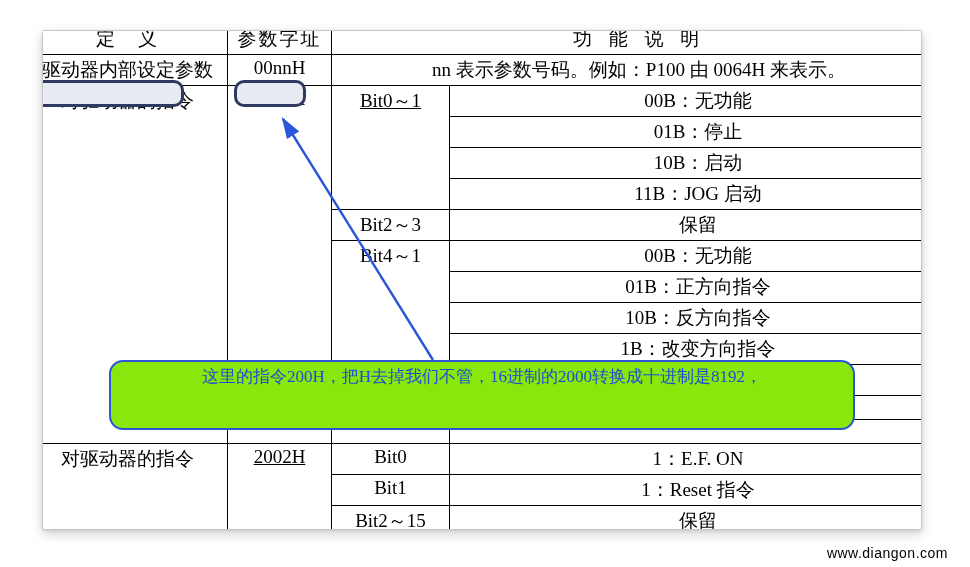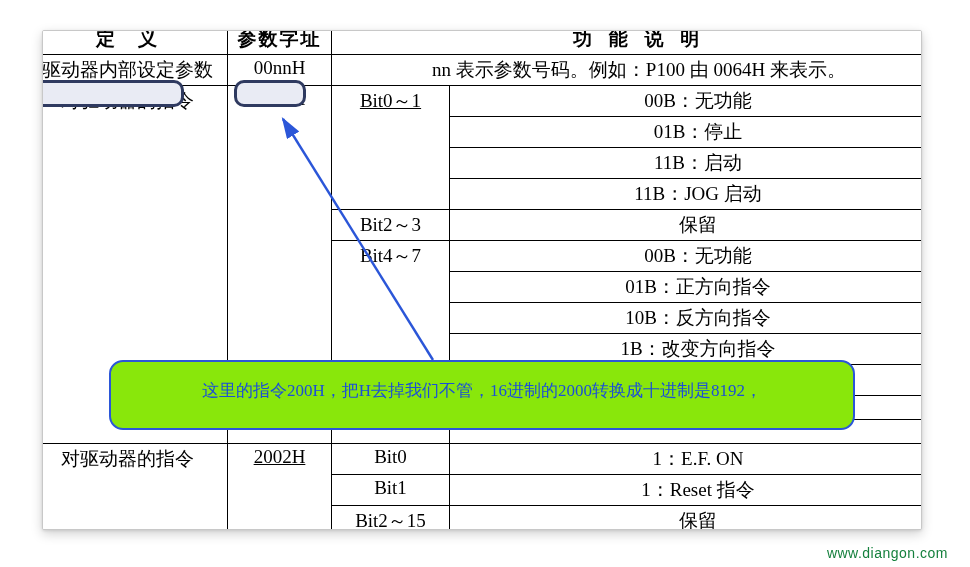--- a/index.html
+++ b/index.html
@@ -37,21 +37,21 @@
     td, th {
       border: 1px solid #000;
       padding: 2px 6px;
       font-size: 19px;
       font-family: "SimSun", serif;
       text-align: center;
       vertical-align: top;
       height: 28px;
     }
     th {
-      font-weight: bold;
+      font-weight: normal;
       text-align: center;
       letter-spacing: 2px;
     }
     th.func-head { letter-spacing: 6px; }
     .col-def { width: 200px; }
     .col-addr { width: 104px; }
     .col-bit { width: 118px; }
     .col-desc { width: auto; }
     .pill1 {
       position: absolute;
@@ -66,38 +66,38 @@
     .pill-addr { left: 207px; top: 57px; width: 72px; }
     .callout {
       position: absolute;
       left: 66px;
       top: 329px;
       width: 746px;
       height: 70px;
       background: #89e70b;
       border: 2px solid #2b56d8;
       border-radius: 14px;
-      padding: 18px 12px 6px 12px;
+      padding: 4px 12px 6px 12px;
       font-size: 17px;
       color: #1a4fd8;
       font-family: "SimSun", serif;
       line-height: 1.25;
       text-align: center;
     }
     .arrow-svg {
       position: absolute;
       left: 0; top: 0;
       pointer-events: none;
     }
     .watermark {
       position: absolute;
       right: 22px;
       bottom: 6px;
       font-size: 14px;
-      color: #15803d;
+      color: #000000;
       font-family: Arial, sans-serif;
       letter-spacing: 0.5px;
     }
   </style>
 </head>
 <body>
 
 <div class="card">
   <div class="table-wrap">
     <table>
@@ -123,33 +123,33 @@
       <tr>
         <td rowspan="12" style="vertical-align:top;">对驱动器的指令</td>
         <td rowspan="12" style="vertical-align:top;">2000H</td>
         <td rowspan="4" style="vertical-align:top;text-decoration:underline;">Bit0～1</td>
         <td>00B：无功能</td>
       </tr>
       <tr>
             <td>01B：停止</td>
           </tr>
       <tr>
-            <td>11B：启动</td>
+            <td>10B：启动</td>
           </tr>
       <tr>
             <td>11B：JOG 启动</td>
           </tr>
 
       <tr>
         <td>Bit2～3</td>
         <td>保留</td>
       </tr>
 
       <tr>
-        <td rowspan="4" style="vertical-align:top;">Bit4～7</td>
+        <td rowspan="4" style="vertical-align:top;">Bit4～1</td>
         <td>00B：无功能</td>
       </tr>
       <tr>
             <td>01B：正方向指令</td>
           </tr>
       <tr>
             <td>10B：反方向指令</td>
           </tr>
       <tr>
             <td>1B：改变方向指令</td>

